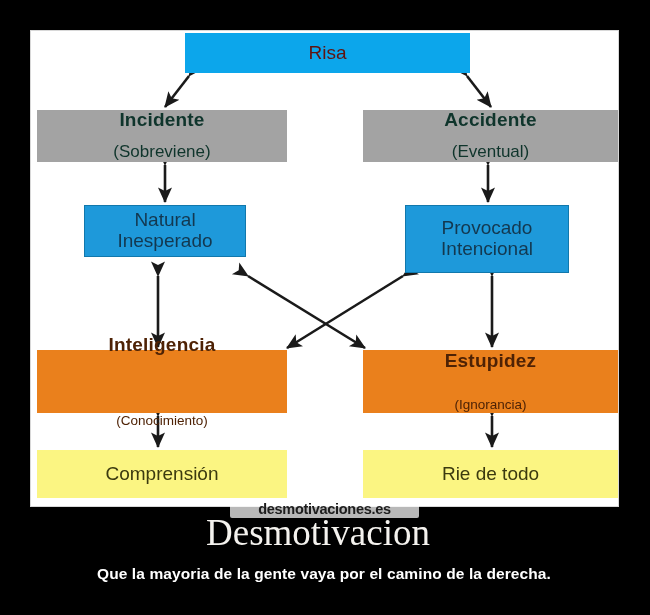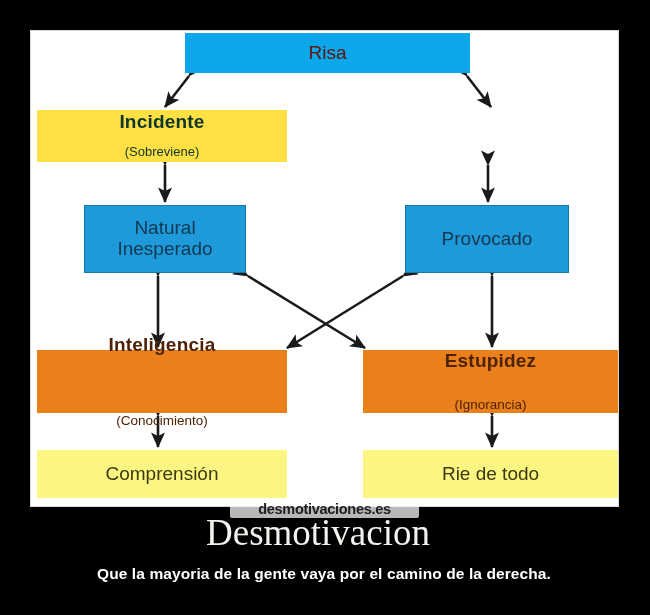--- a/index.html
+++ b/index.html
@@ -56,44 +56,44 @@
   #node-risa {
     left: 154px; top: 2px; width: 285px; height: 40px;
     background: #0ea5e9;
     color: #5f1410;
     font-size: 19px;
     font-weight: 400;
   }
 
   
   .node-green {
-    background: #fde047;
+    background: #a3a3a3;
     color: #10352c;
   }
   .node-green .main {
     font-size: 19px;
     font-weight: bold;
     letter-spacing: .2px;
   }
   .node-green .sub {
-    font-size: 13px;
+    font-size: 17px;
     font-weight: normal;
     margin-top: 12px;
   }
   #node-incidente { left: 6px;  top: 79px; width: 250px; height: 52px; }
   #node-accidente { left: 332px; top: 79px; width: 255px; height: 52px; }
 
   
   .node-blue {
     background: #2099d8;
     color: #14384f;
     border: 1px solid #1378ab;
   }
   .node-blue .main { font-size: 19px; font-weight: 400; }
-  #node-natural   { left: 53px;  top: 174px; width: 162px; height: 68px; }
+  #node-natural   { left: 53px;  top: 174px; width: 162px; height: 52px; }
   #node-provocado { left: 374px; top: 174px; width: 164px; height: 68px; }
 
   
   .node-orange {
     background: #e8801e;
     color: #4d2206;
   }
   .node-orange .main { font-size: 19px; font-weight: bold; letter-spacing: .2px; }
   .node-orange .sub  { font-size: 13.5px; font-weight: normal; margin-top: 14px; }
   #node-inteligencia { left: 6px;   top: 319px; width: 250px; height: 63px; gap: 44px; }
@@ -203,28 +203,33 @@
 
       <div class="node" id="node-risa">
         <span class="main">Risa</span>
       </div>
 
       <div class="node node-green" id="node-incidente">
         <span class="main">Incidente</span>
         <span class="sub">(Sobreviene)</span>
       </div>
 
+      <div class="node node-green" id="node-accidente">
+        <span class="main">Accidente</span>
+        <span class="sub">(Eventual)</span>
+      </div>
 
       <div class="node node-blue" id="node-natural">
         <span class="main">Natural</span>
         <span class="main">Inesperado</span>
       </div>
 
       <div class="node node-blue" id="node-provocado">
         <span class="main">Provocado</span>
+        <span class="main">Intencional</span>
       </div>
 
       <div class="node node-orange" id="node-inteligencia">
         <span class="main">Inteligencia</span>
         <span class="sub">(Conocimiento)</span>
       </div>
 
       <div class="node node-orange" id="node-estupidez">
         <span class="main">Estupidez</span>
         <span class="sub">(Ignorancia)</span>

